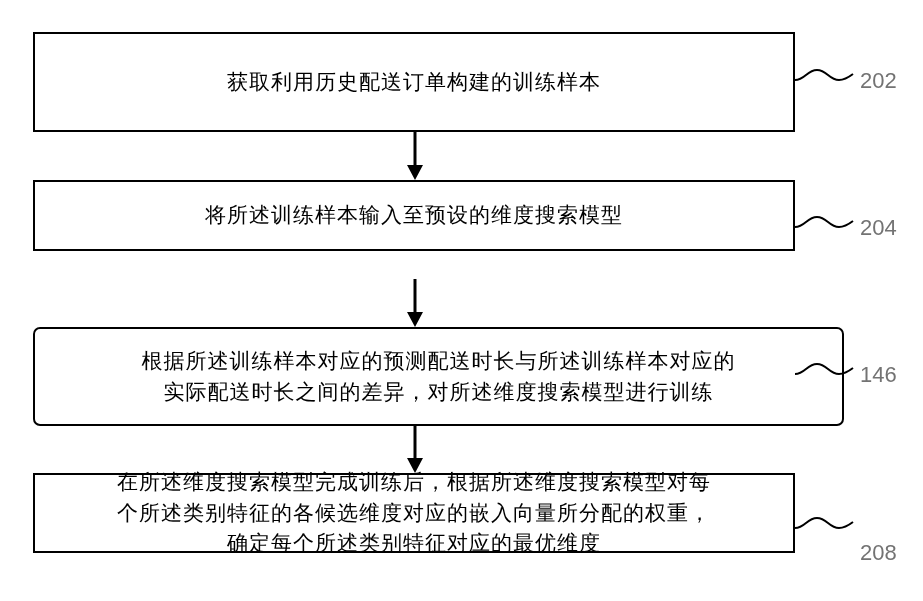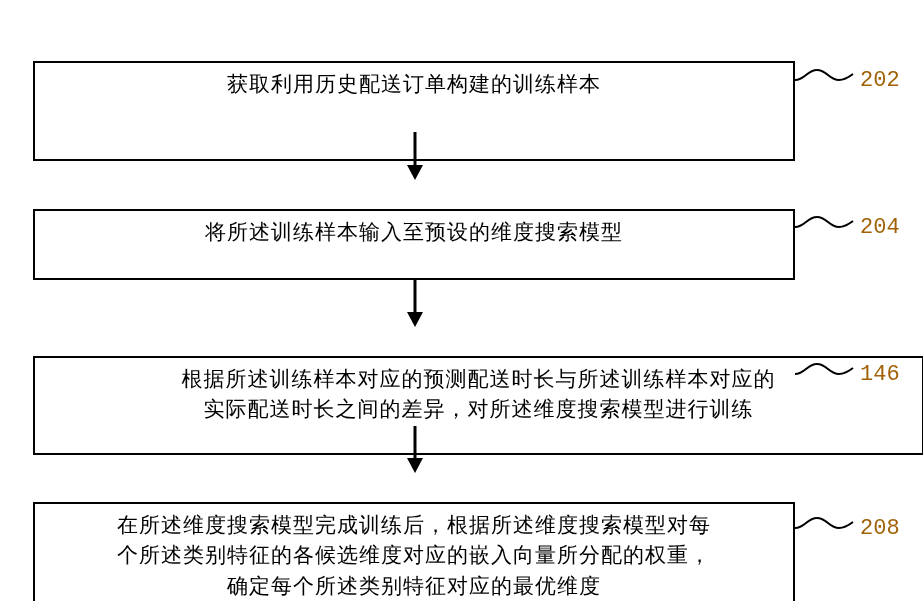--- a/index.html
+++ b/index.html
@@ -18,38 +18,37 @@
     position: relative;
     width: 923px;
     height: 601px;
   }
   .node {
     position: absolute;
     border: 2px solid #000000;
     background: #ffffff;
     box-sizing: border-box;
     display: flex;
-    align-items: flex-start;
+    align-items: center;
     justify-content: center;
     text-align: center;
     padding: 6px 14px;
-    margin-top: 29px;
   }
   .node-text {
     font-size: 21px;
     line-height: 1.45;
     letter-spacing: 1px;
     white-space: pre-line;
     font-family: "Liberation Serif", serif;
   }
   .ref {
     position: absolute;
     font-size: 22px;
-    font-family: Liberation Mono, monospace;
-    color: #a16207;
+    font-family: Liberation Sans, sans-serif;
+    color: #737373;
   }
   .squiggle {
     position: absolute;
   }
   .arrow {
     position: absolute;
   }
 </style>
 </head>
 <body>
@@ -75,37 +74,37 @@
   <svg class="squiggle" style="left:795px; top:209px;" width="60" height="30" viewBox="0 0 60 30">
     <path d="M0,18 C10,18 12,8 22,8 C32,8 34,18 44,18 C50,18 54,15 58,12" stroke="#000000" stroke-width="2" fill="none"></path>
   </svg>
   <div class="ref" style="left:860px; top:215px;">204</div>
 
   <svg class="arrow" style="left:402px; top:279px;" width="26" height="50" viewBox="0 0 26 50">
     <line x1="13" y1="0" x2="13" y2="36" stroke="#000000" stroke-width="3"></line>
     <polygon points="13,48 5,33 21,33" fill="#000000"></polygon>
   </svg>
 
-  <div class="node" style="left:33px; top:327px; width:891px; height:99px;">
+  <div class="node" style="left:33px; top:327px; width:811px; height:99px;border-radius:7px;">
     <span class="node-text">根据所述训练样本对应的预测配送时长与所述训练样本对应的
 实际配送时长之间的差异，对所述维度搜索模型进行训练</span>
   </div>
   <svg class="squiggle" style="left:795px; top:356px;" width="60" height="30" viewBox="0 0 60 30">
     <path d="M0,18 C10,18 12,8 22,8 C32,8 34,18 44,18 C50,18 54,15 58,12" stroke="#000000" stroke-width="2" fill="none"></path>
   </svg>
   <div class="ref" style="left:860px; top:362px;">146</div>
 
   <svg class="arrow" style="left:402px; top:426px;" width="26" height="49" viewBox="0 0 26 49">
     <line x1="13" y1="0" x2="13" y2="35" stroke="#000000" stroke-width="3"></line>
     <polygon points="13,47 5,32 21,32" fill="#000000"></polygon>
   </svg>
 
-  <div class="node" style="left:33px; top:473px; width:762px; height:114px;">
+  <div class="node" style="left:33px; top:473px; width:762px; height:80px;">
     <span class="node-text">在所述维度搜索模型完成训练后，根据所述维度搜索模型对每
 个所述类别特征的各候选维度对应的嵌入向量所分配的权重，
 确定每个所述类别特征对应的最优维度</span>
   </div>
   <svg class="squiggle" style="left:795px; top:510px;" width="60" height="30" viewBox="0 0 60 30">
     <path d="M0,18 C10,18 12,8 22,8 C32,8 34,18 44,18 C50,18 54,15 58,12" stroke="#000000" stroke-width="2" fill="none"></path>
   </svg>
-  <div class="ref" style="left:860px; top:516px;">208</div>
+  <div class="ref" style="left:860px; top:540px;">208</div>
 
 </div>
 
 </body></html>

